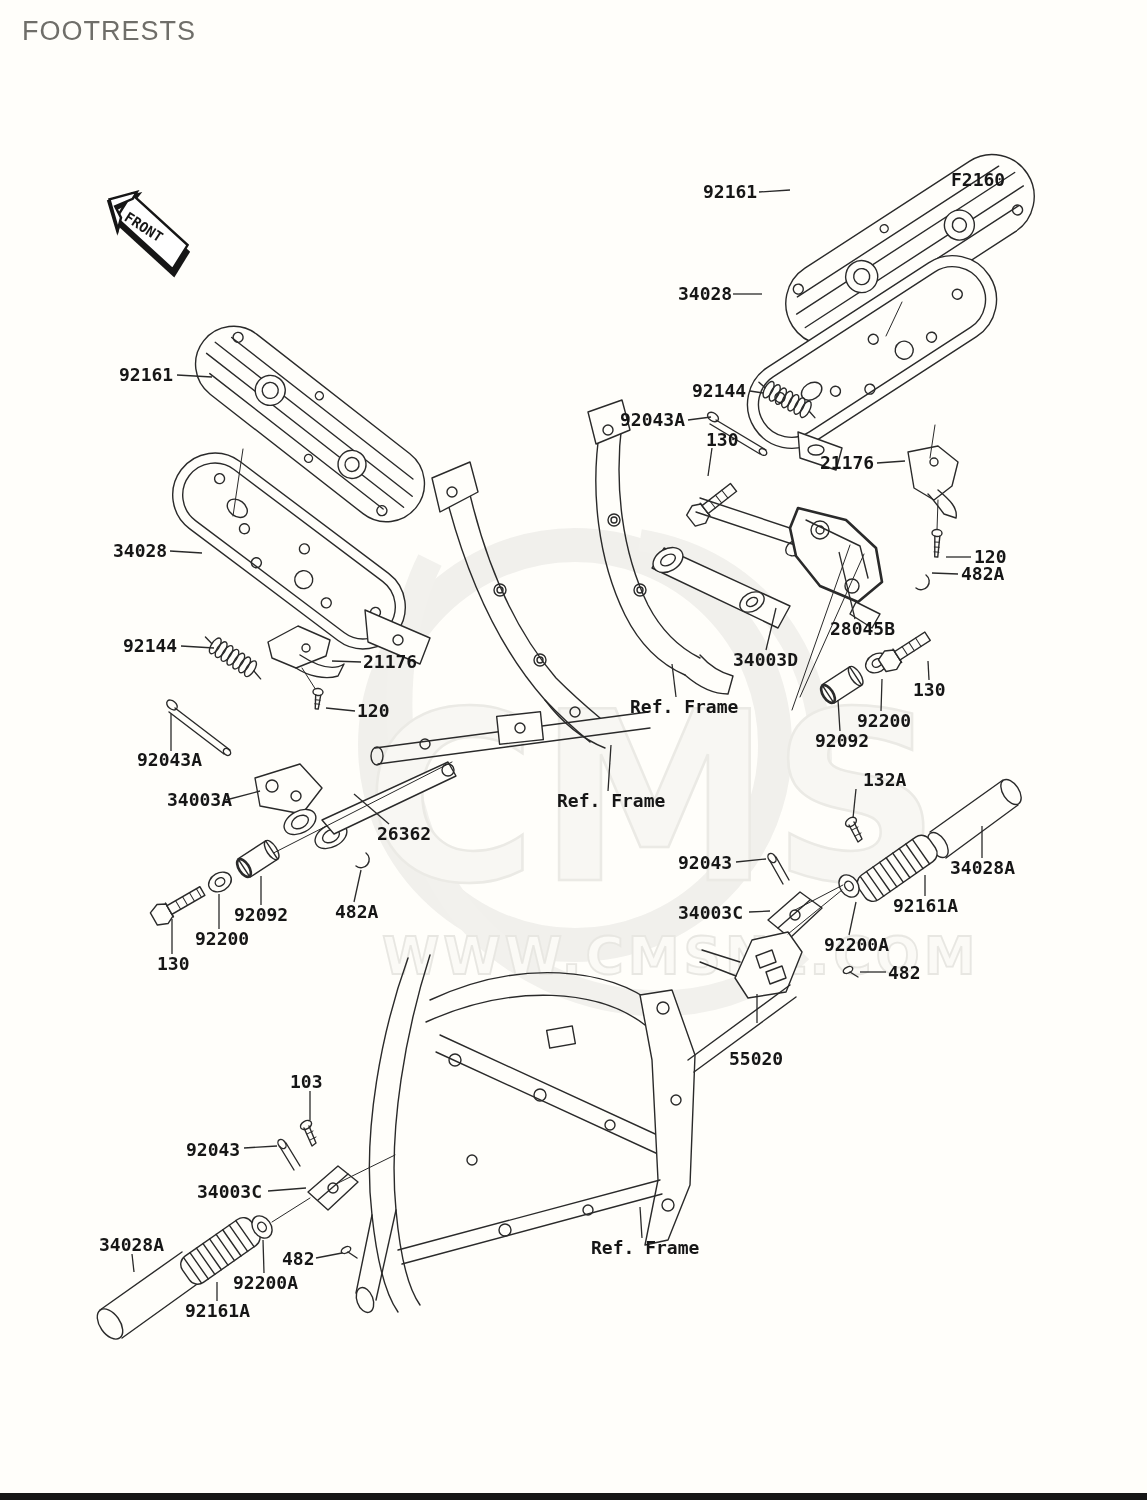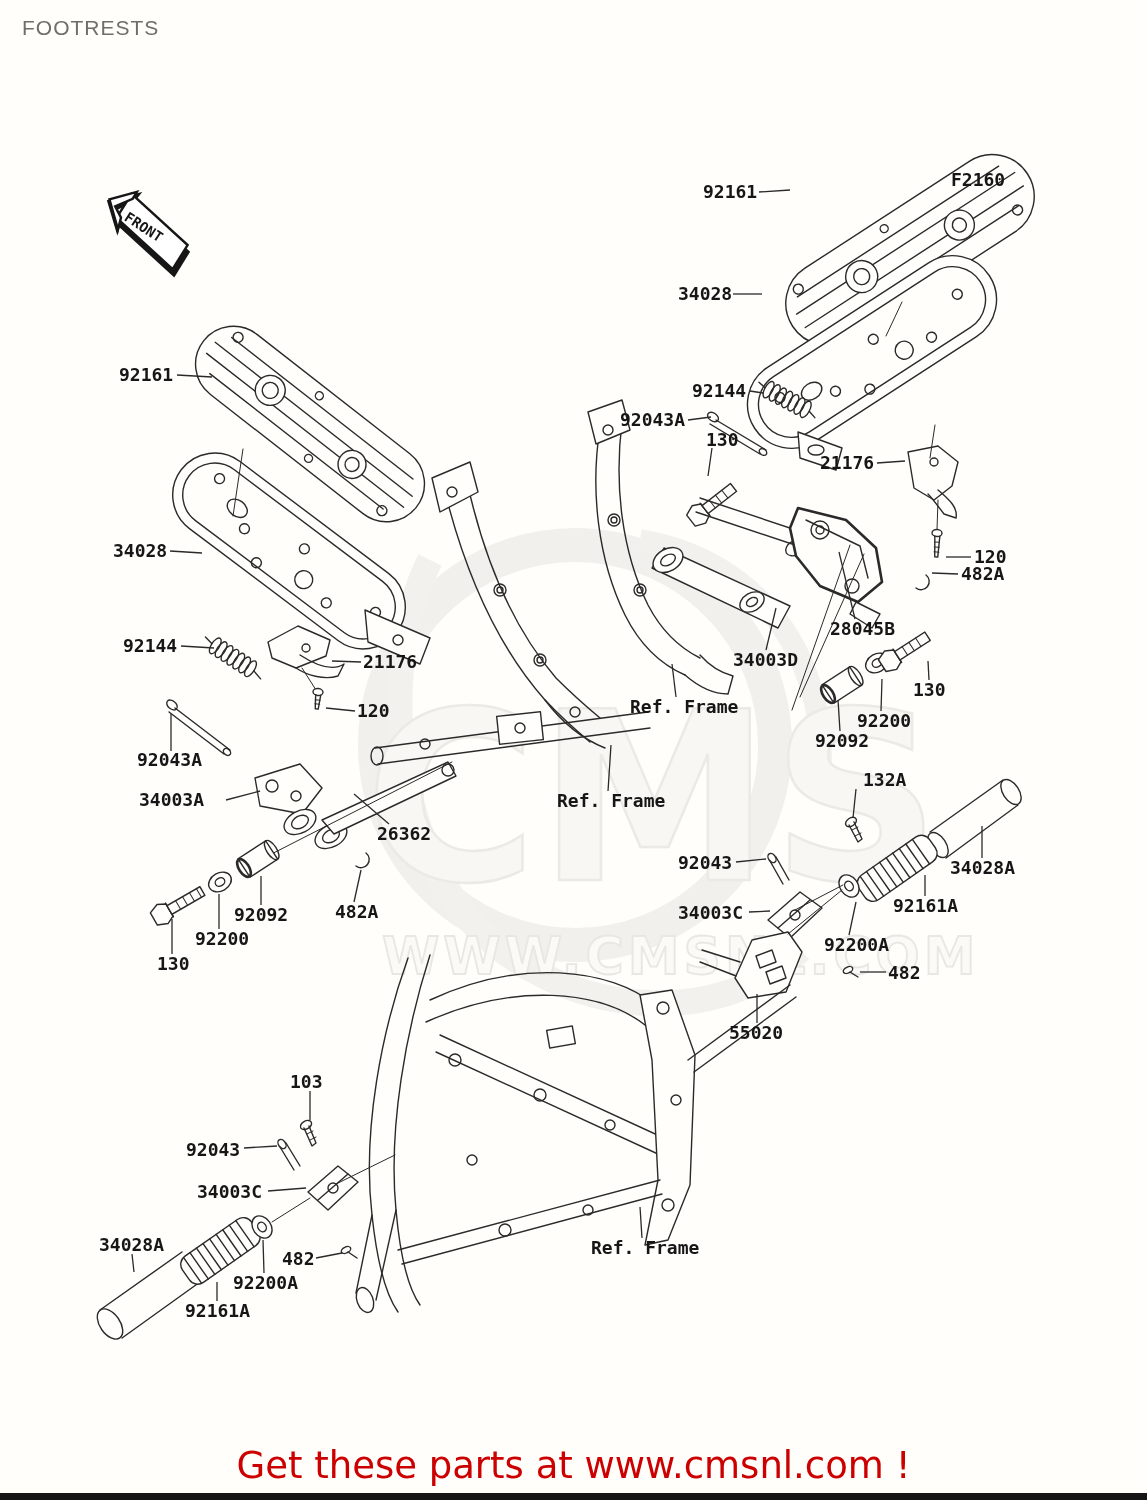--- a/index.html
+++ b/index.html
@@ -5,21 +5,21 @@
   html,body{margin:0;padding:0;background:#ffffff;}
   #stage{position:relative;width:1147px;height:1500px;background:#fffefa;overflow:hidden;
          font-family:"DejaVu Sans Mono", monospace;}
   #art{position:absolute;left:0;top:0;}
   .ln{stroke:#2a2a2a;fill:none;stroke-width:1.4;stroke-linejoin:round;stroke-linecap:round;}
   .lnf{stroke:#2a2a2a;fill:#fffefa;stroke-width:1.4;stroke-linejoin:round;}
   .thk{stroke-width:2.6;}
   .thin{stroke-width:1;}
   .wm{font-family:"DejaVu Sans", sans-serif;font-weight:bold;}
   #page-title{position:absolute;left:22px;top:16px;font-family:"Liberation Sans",sans-serif;
-         font-size:21px;letter-spacing:1px;color:#6f6e69;}
+         font-size:27px;letter-spacing:1px;color:#6f6e69;}
   .part-label{position:absolute;font:bold 18px "DejaVu Sans Mono",monospace;color:#161616;
          letter-spacing:0px;white-space:nowrap;line-height:16px;cursor:pointer;}
   .ref-label{cursor:default;text-align:center;}
   #footer-banner{position:absolute;left:0;top:1444px;width:100%;text-align:center;
          font-family:"DejaVu Sans",sans-serif;font-size:37px;color:#cc0000;cursor:pointer;}
   #bottom-bar{position:absolute;left:0;top:1493px;width:100%;height:7px;background:#161616;}
   #label-layer{position:absolute;left:0;top:0;width:100%;height:100%;}
 </style>
 </head>
 <body>
@@ -456,21 +456,21 @@
 
   <div id="page-title">FOOTRESTS</div>
 
   <div id="label-layer">
       <div class="part-label" style="left: 119px; top: 367px;">92161</div>
       <div class="part-label" style="left: 113px; top: 543px;">34028</div>
       <div class="part-label" style="left: 123px; top: 638px;">92144</div>
       <div class="part-label" style="left: 363px; top: 654px;">21176</div>
       <div class="part-label" style="left: 357px; top: 703px;">120</div>
       <div class="part-label" style="left: 137px; top: 752px;">92043A</div>
-      <div class="part-label" style="left: 139px; top: 792px;">34003A</div>
+      <div class="part-label" style="left: 167px; top: 792px;">34003A</div>
       <div class="part-label" style="left: 377px; top: 826px;">26362</div>
       <div class="part-label" style="left: 234px; top: 907px;">92092</div>
       <div class="part-label" style="left: 335px; top: 904px;">482A</div>
       <div class="part-label" style="left: 195px; top: 931px;">92200</div>
       <div class="part-label" style="left: 157px; top: 956px;">130</div>
       <div class="part-label" style="left: 703px; top: 184px;">92161</div>
       <div class="part-label" style="left: 678px; top: 286px;">34028</div>
       <div class="part-label ref-label" style="left: 951px; top: 172px;">F2160</div>
       <div class="part-label" style="left: 692px; top: 383px;">92144</div>
       <div class="part-label" style="left: 620px; top: 412px;">92043A</div>
@@ -484,27 +484,26 @@
       <div class="part-label" style="left: 815px; top: 733px;">92092</div>
       <div class="part-label" style="left: 857px; top: 713px;">92200</div>
       <div class="part-label" style="left: 913px; top: 682px;">130</div>
       <div class="part-label" style="left: 863px; top: 772px;">132A</div>
       <div class="part-label" style="left: 678px; top: 855px;">92043</div>
       <div class="part-label" style="left: 678px; top: 905px;">34003C</div>
       <div class="part-label" style="left: 950px; top: 860px;">34028A</div>
       <div class="part-label" style="left: 893px; top: 898px;">92161A</div>
       <div class="part-label" style="left: 824px; top: 937px;">92200A</div>
       <div class="part-label" style="left: 888px; top: 965px;">482</div>
-      <div class="part-label" style="left: 729px; top: 1025px;">55020</div>
+      <div class="part-label" style="left: 729px; top: 1051px;">55020</div>
       <div class="part-label ref-label" style="left: 557px; top: 793px;">Ref. Frame</div>
       <div class="part-label" style="left: 290px; top: 1074px;">103</div>
       <div class="part-label" style="left: 186px; top: 1142px;">92043</div>
       <div class="part-label" style="left: 197px; top: 1184px;">34003C</div>
       <div class="part-label" style="left: 99px; top: 1237px;">34028A</div>
       <div class="part-label" style="left: 282px; top: 1251px;">482</div>
       <div class="part-label" style="left: 233px; top: 1275px;">92200A</div>
       <div class="part-label" style="left: 185px; top: 1303px;">92161A</div>
       <div class="part-label ref-label" style="left: 591px; top: 1240px;">Ref. Frame</div>
     </div>
 
-  <div id="footer-banner" style="color: rgb(204, 0, 0);">Get these parts at www.cmsnl.com !</div>
   <div id="bottom-bar"></div>
 </div>
 
 </body></html>

